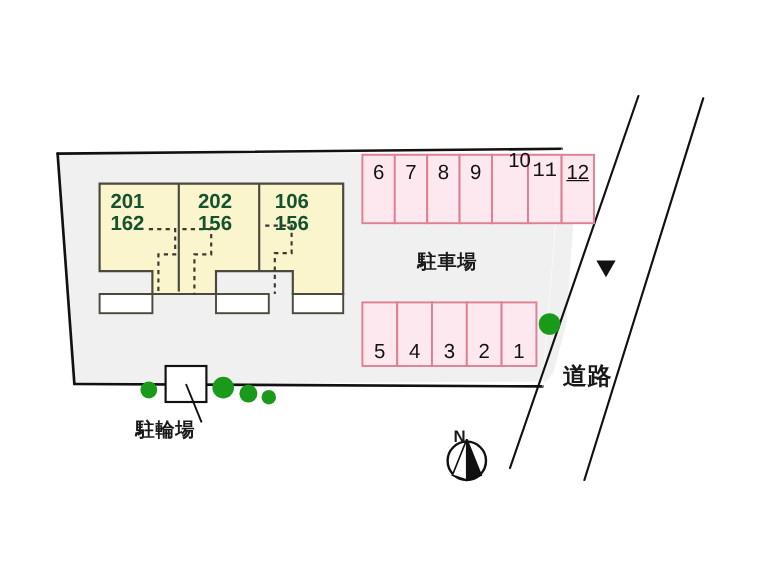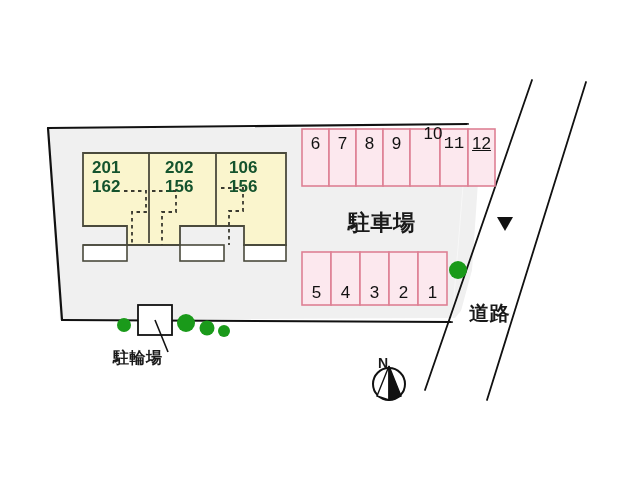--- a/index.html
+++ b/index.html
@@ -43,21 +43,21 @@
     font-size: 17px;
     font-weight: 700;
     line-height: 19px;
     white-space: nowrap;
     text-align: left;
   }
   .jp {
     font-family: "DejaVu Sans", "Liberation Sans", sans-serif;
   }
   #label-parking {
-    font-size: 22px;
+    font-size: 16px;
     left: 348px;
     top: 208px;
   }
   #label-bicycle {
     font-size: 16px;
     left: 113px;
     top: 348px;
   }
   #label-road {
     font-size: 20px;

